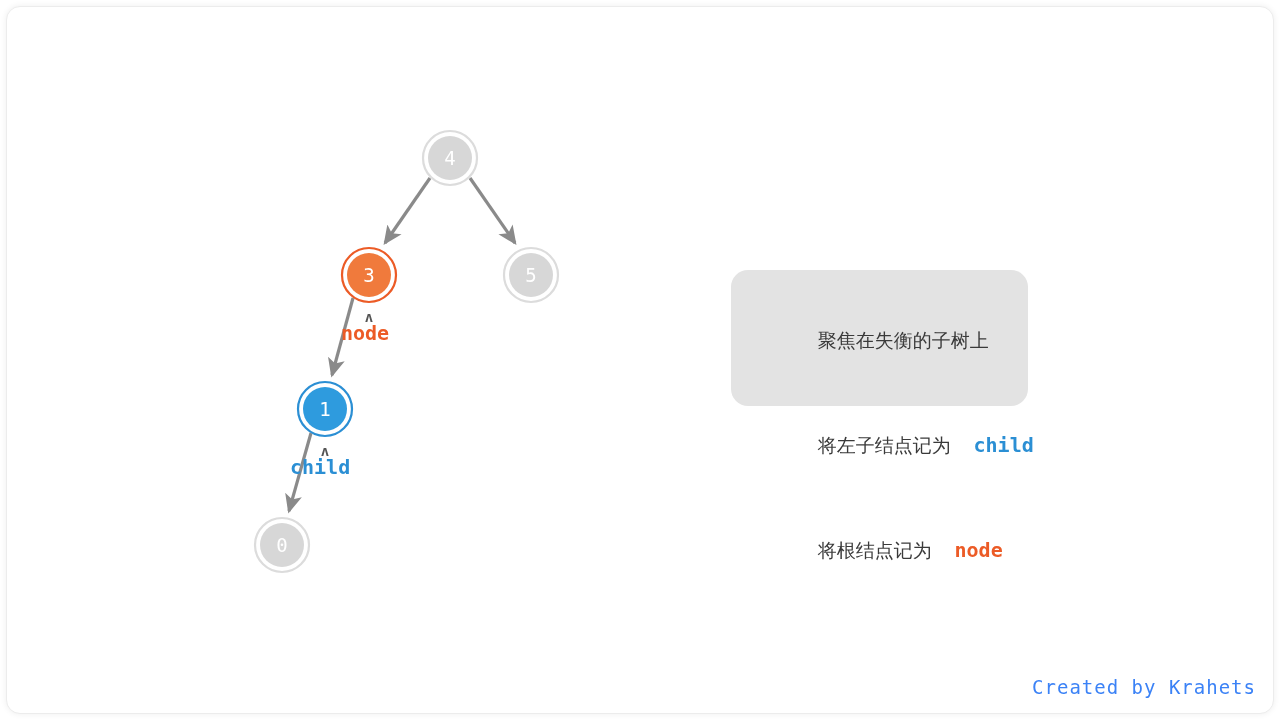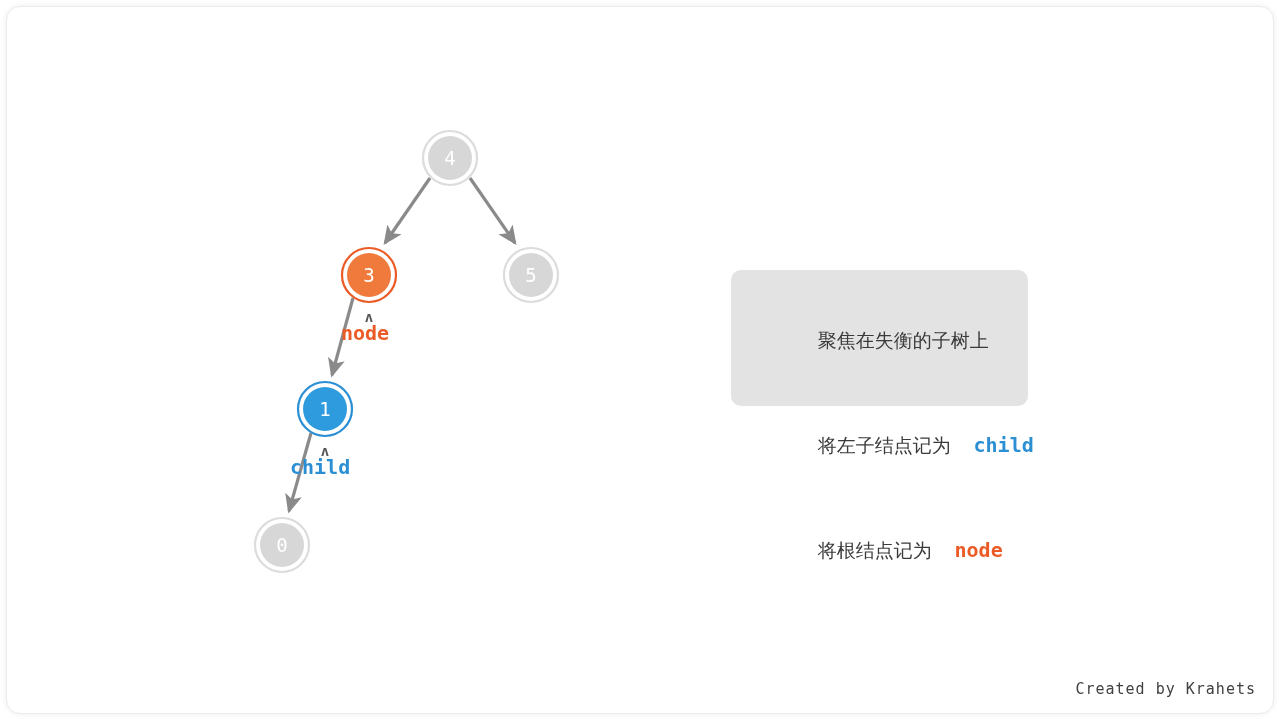--- a/index.html
+++ b/index.html
@@ -42,21 +42,21 @@
   }
 
   
   #info-panel {
     position: absolute;
     left: 731px;
     top: 270px;
     width: 297px;
     height: 136px;
     background: #e3e3e3;
-    border-radius: 10px;
+    border-radius: 17px;
     box-sizing: border-box;
     padding: 18px 0 0 18px;
   }
   .info-line {
     font-family: "DejaVu Sans Mono", "Liberation Mono", monospace;
     font-size: 19px;
     line-height: 35px;
     color: #3a3a3a;
     white-space: pre;
   }
@@ -98,23 +98,23 @@
   #ptr-child { left: 290px; top: 446px; }
   #ptr-child .caret { width: 70px; }
   #ptr-child .ptr-text { color: #2b8fd4; }
 
   
   #credit {
     position: absolute;
     right: 24px;
     bottom: 22px;
     font-family: "DejaVu Sans Mono", "Liberation Mono", monospace;
-    font-size: 15px;
+    font-size: 19px;
     letter-spacing: 1px;
-    color: #404040;
+    color: #3b82f6;
   }
 
   
   .node-label {
     font-family: "DejaVu Sans Mono", "Liberation Mono", monospace;
     font-size: 19px;
     fill: #ffffff;
   }
 </style>
 </head>

